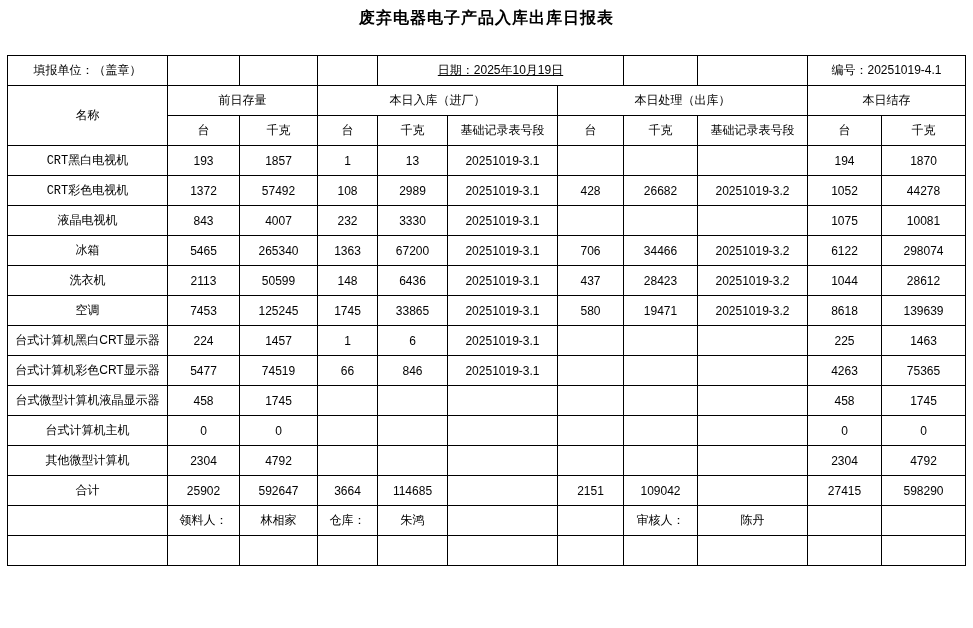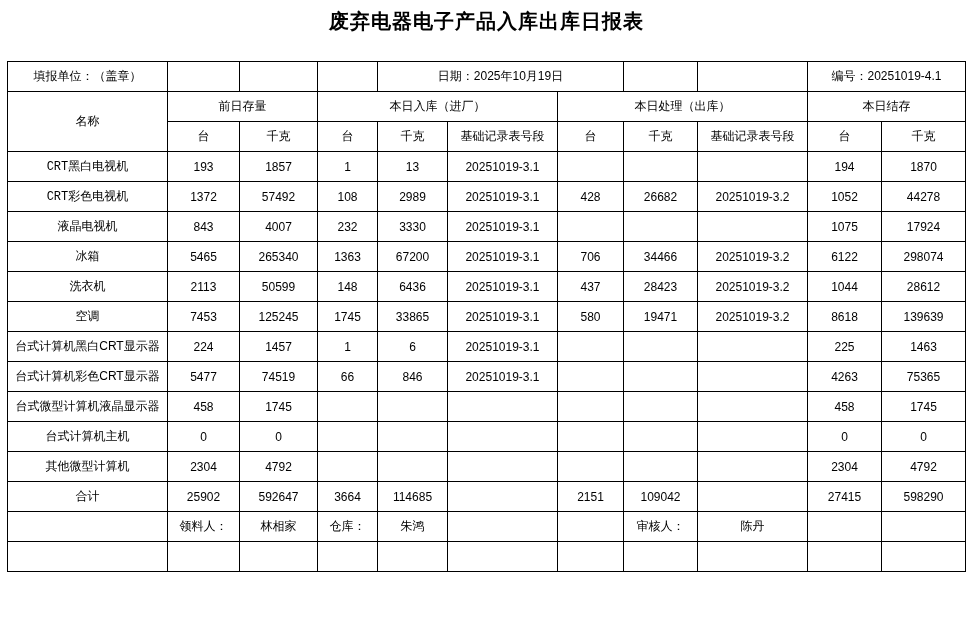--- a/index.html
+++ b/index.html
@@ -15,21 +15,21 @@
     overflow: hidden;
   }
   .sheet {
     position: relative;
     width: 973px;
     height: 628px;
     box-sizing: border-box;
   }
   .title {
     text-align: center;
-    font-size: 20px;
+    font-size: 16px;
     font-weight: bold;
     letter-spacing: 1px;
     padding: 8px 0 10px 0;
     font-family: "Liberation Serif", "DejaVu Serif", serif;
   }
   table.main {
     border-collapse: collapse;
     width: 958px;
     margin: 16px auto;
     table-layout: fixed;
@@ -43,21 +43,21 @@
     height: 29px;
     font-weight: normal;
     overflow: hidden;
     white-space: nowrap;
   }
   .meta-row td {
     height: 26px;
     font-size: 12px;
   }
   .meta-left { text-align: left; padding-left: 6px; }
-  .meta-center { text-align: center; }
+  .meta-center { text-align: center; text-decoration: underline; }
   .meta-right { text-align: right; padding-right: 8px; }
   .hdr {
     font-size: 13px;
   }
   .name-cell {
     font-size: 12px;
     font-family: Liberation Mono, monospace;
   }
   .small-name {
     font-size: 11px;
@@ -160,21 +160,21 @@
       <td class="name-cell">液晶电视机</td>
       <td>843</td>
       <td>4007</td>
       <td>232</td>
       <td>3330</td>
       <td>20251019-3.1</td>
       <td></td>
       <td></td>
       <td></td>
       <td>1075</td>
-      <td>17924</td>
+      <td>10081</td>
     </tr>
 
     <tr>
       <td class="name-cell">冰箱</td>
       <td>5465</td>
       <td>265340</td>
       <td>1363</td>
       <td>67200</td>
       <td>20251019-3.1</td>
       <td>706</td>

